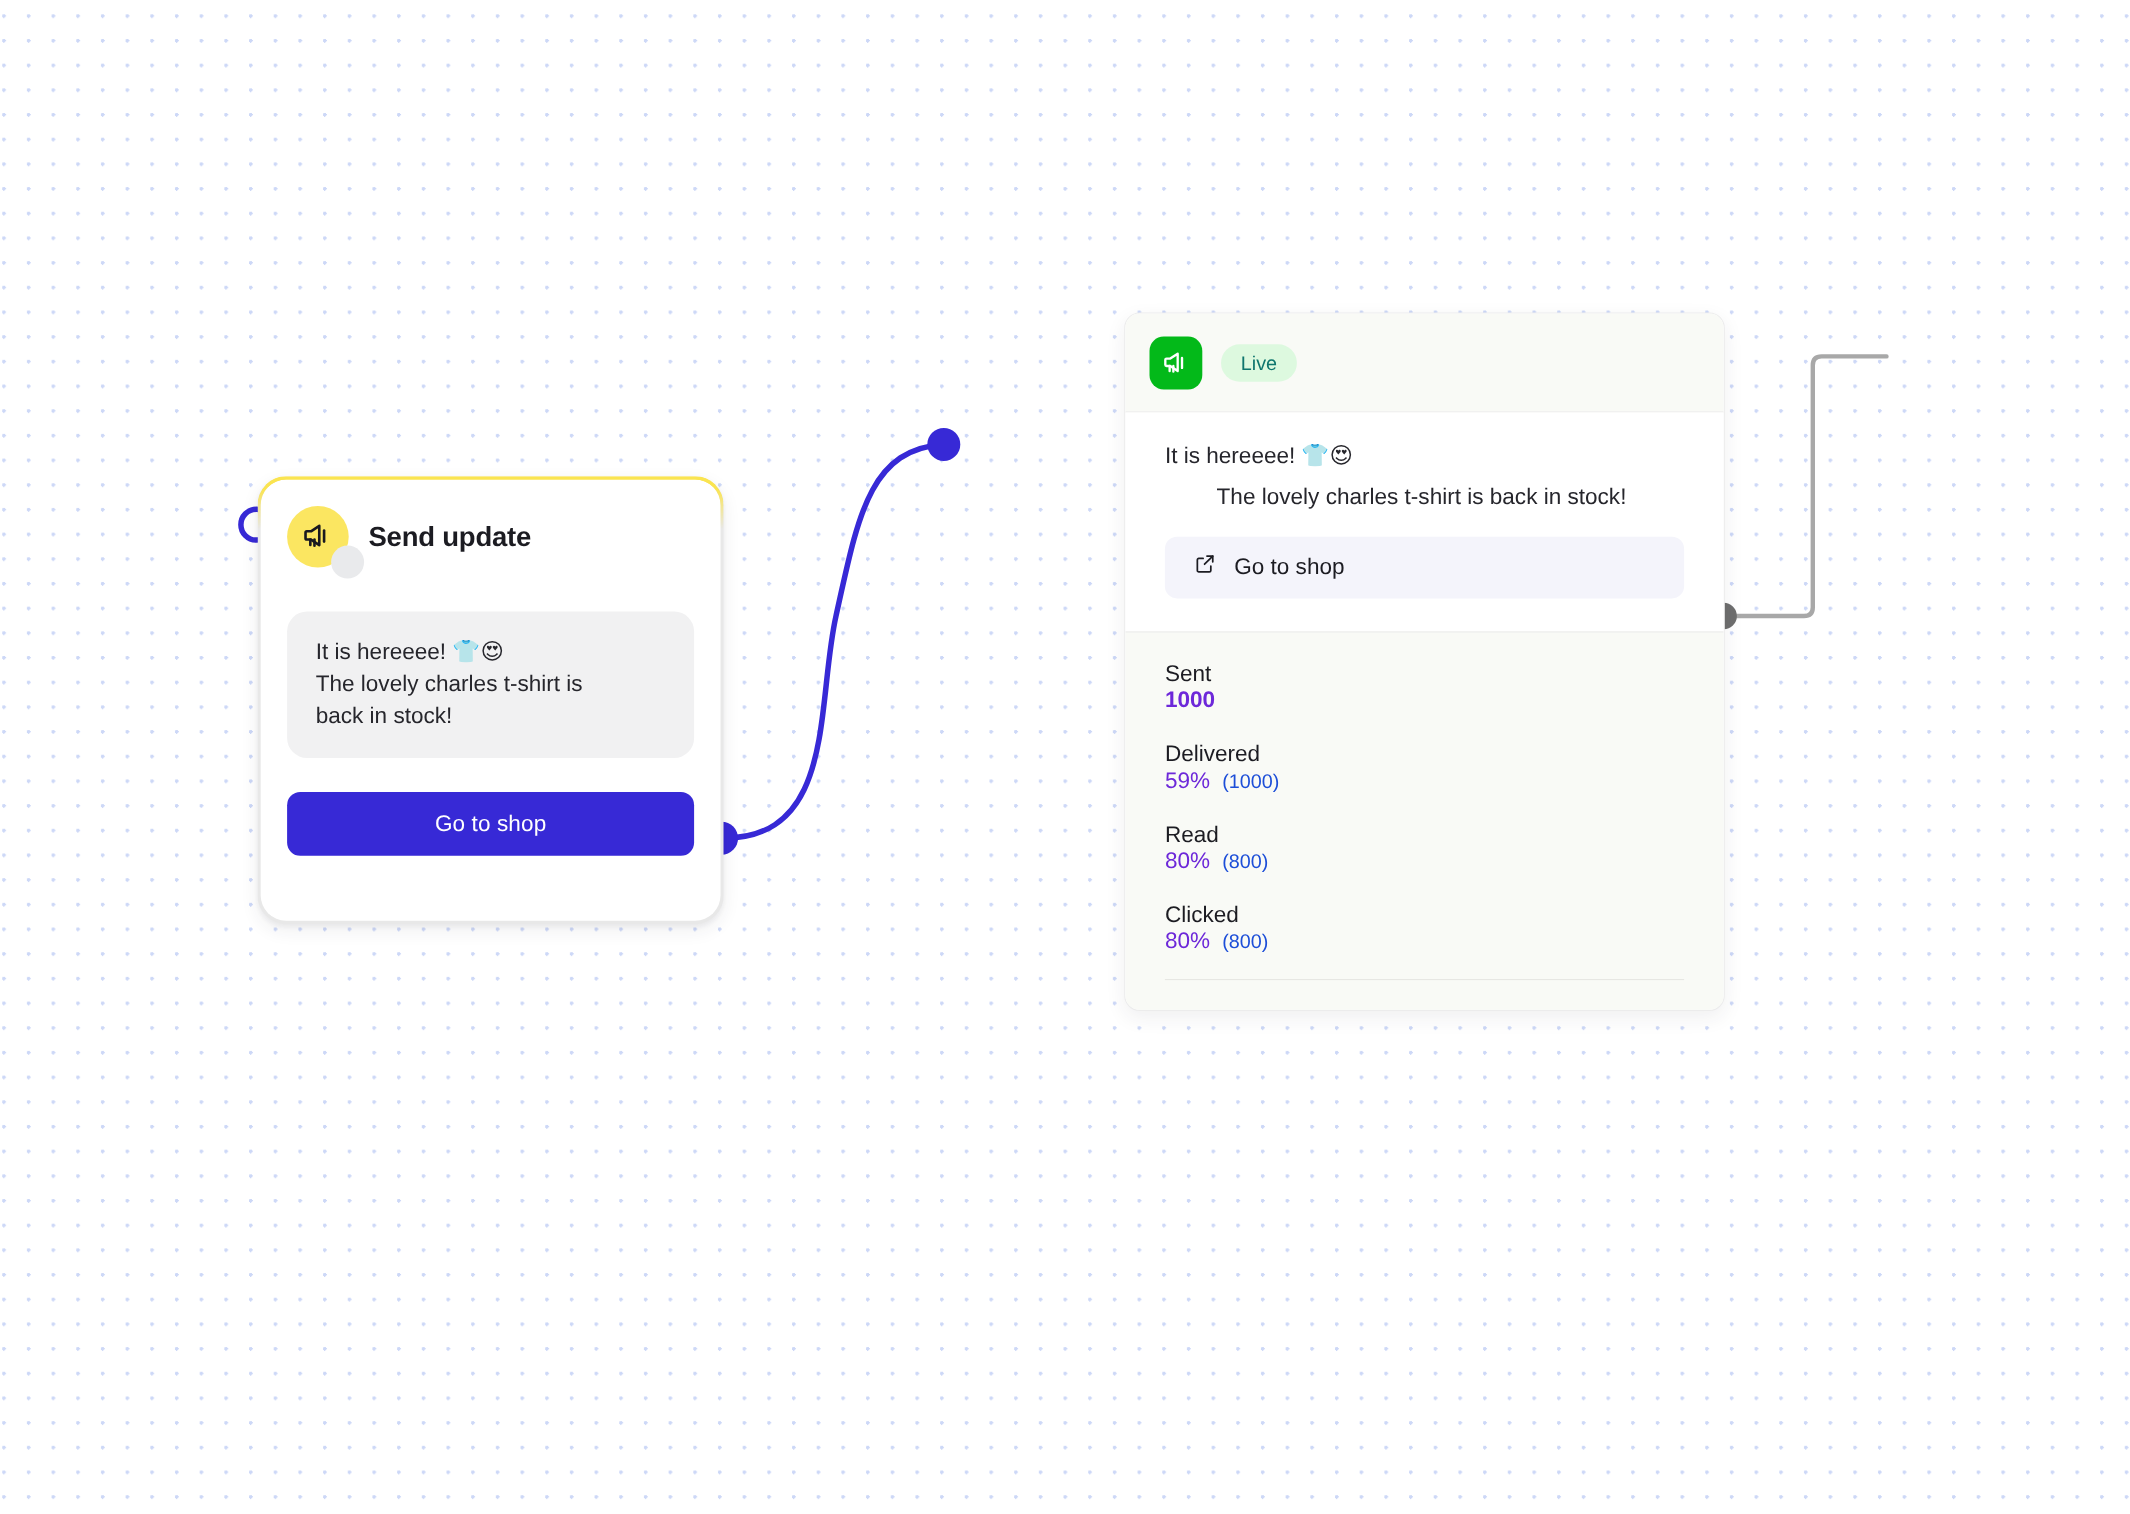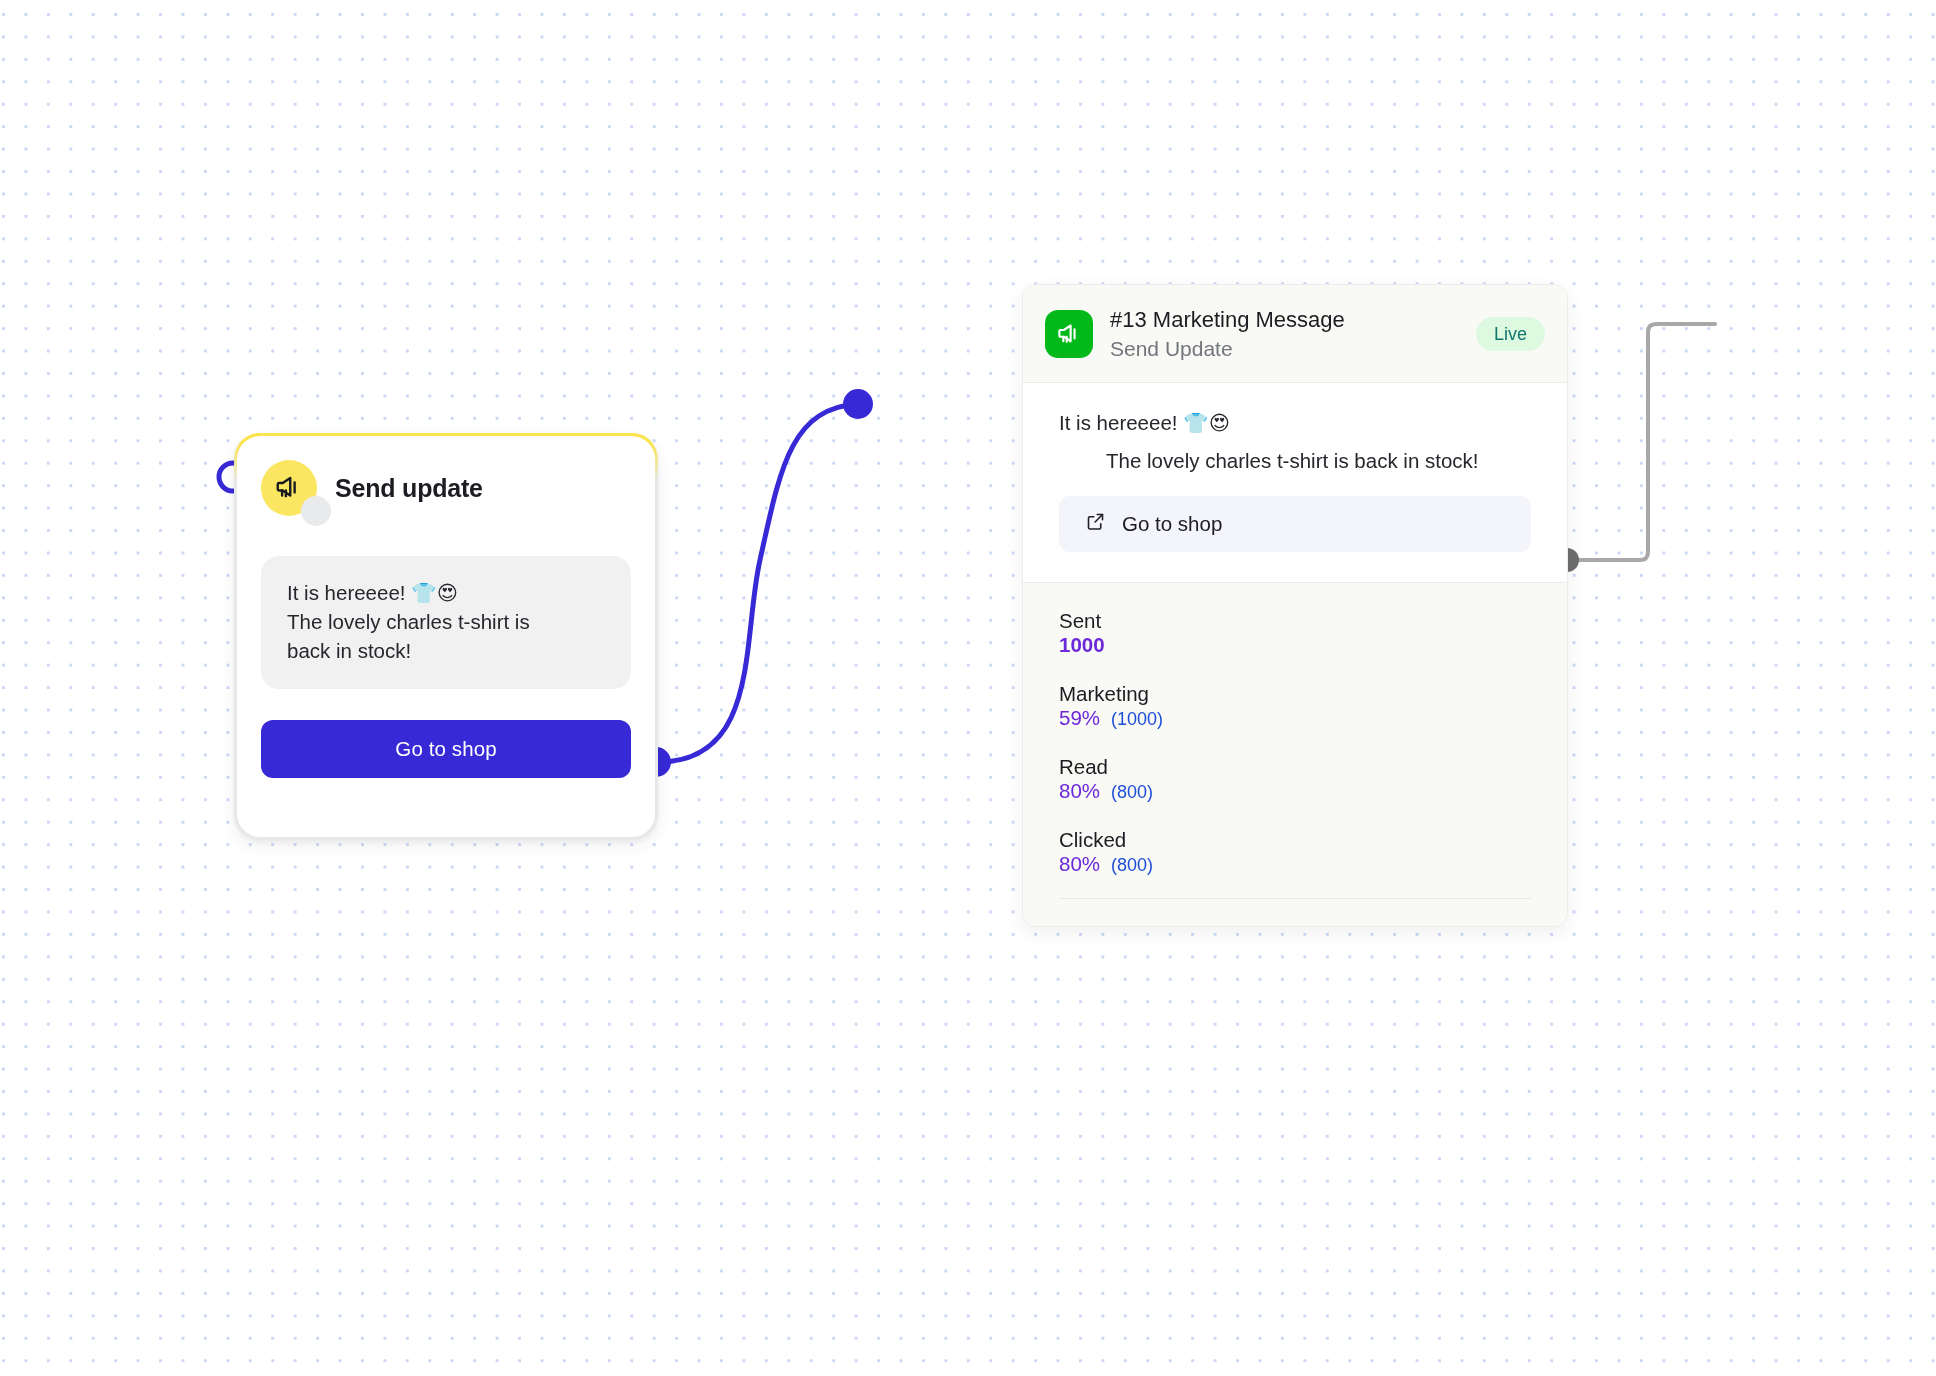--- a/index.html
+++ b/index.html
@@ -281,24 +281,20 @@
 <div id="right-panel">
 
   <div class="panel-header">
     <div class="panel-icon">
       <svg width="27" height="27" viewBox="0 0 24 24" fill="none" stroke="#ffffff" stroke-width="1.9" stroke-linecap="round" stroke-linejoin="round">
         <path d="M3 9v4a1 1 0 0 0 1 1h3l6 4V4L7 8H4a1 1 0 0 0-1 1z"></path>
         <path d="M6.5 14v4"></path>
         <path d="M9.5 14v4.5"></path>
         <path d="M16.5 7.5v8"></path>
       </svg>
-    </div>
-    <div class="panel-head-text">
-      <div class="panel-title">#13 Marketing Message</div>
-      <div class="panel-subtitle">Send Update</div>
     </div>
     <div class="status-badge">Live</div>
   </div>
 
   <div class="panel-body">
     <div class="panel-msg">
       <p>It is hereeee! 👕😍</p>
       <p>The lovely charles t-shirt is back in stock!</p>
     </div>
     <div class="panel-cta">
@@ -315,21 +311,21 @@
 
   <div class="panel-stats">
     <div id="stats-group-1">
         <div class="stat-row">
           <span class="stat-label">Sent</span>
           <span class="stat-value">
             <span class="stat-main bold">1000</span>
           </span>
         </div>
         <div class="stat-row">
-          <span class="stat-label">Marketing</span>
+          <span class="stat-label">Delivered</span>
           <span class="stat-value">
             <span class="stat-main">59%</span>
             <span class="stat-sub">(1000)</span>
           </span>
         </div>
         <div class="stat-row">
           <span class="stat-label">Read</span>
           <span class="stat-value">
             <span class="stat-main">80%</span>
             <span class="stat-sub">(800)</span>

